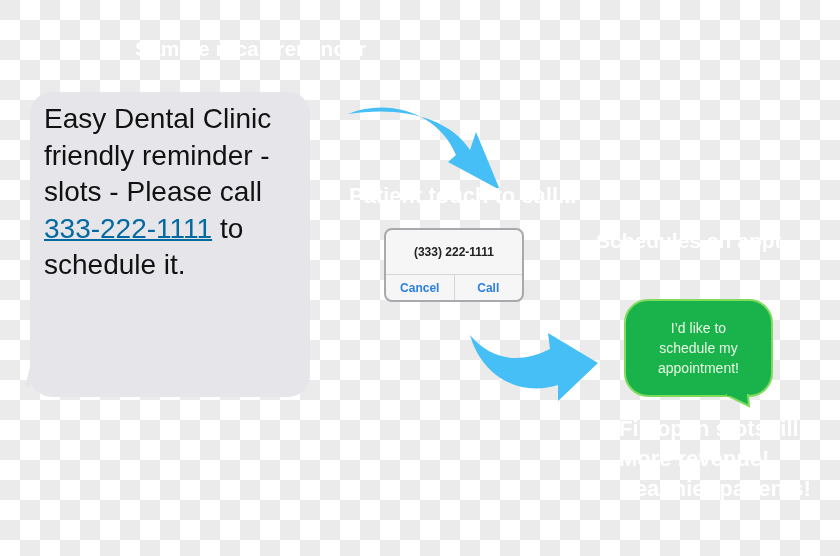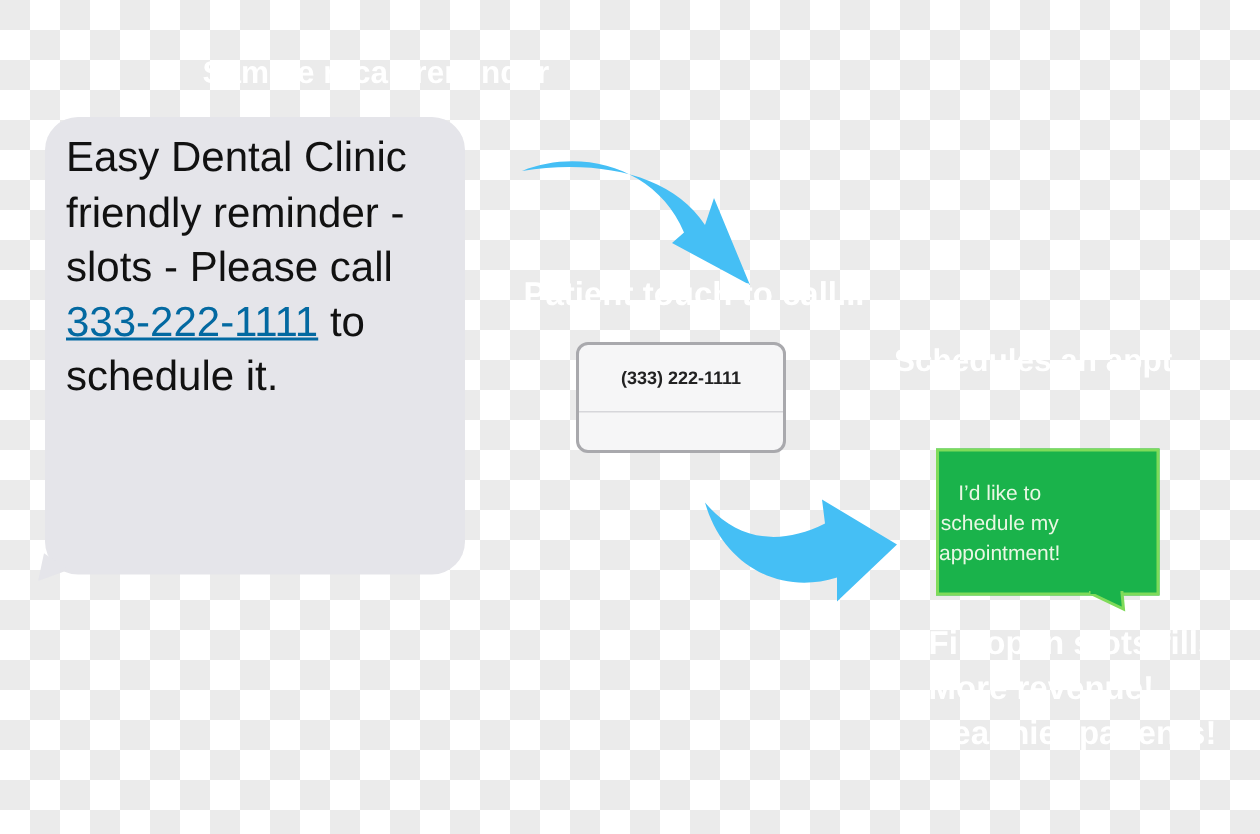--- a/index.html
+++ b/index.html
@@ -17,21 +17,21 @@
     position: absolute; color: #ffffff; font-weight: bold; white-space: nowrap;
     font-family: "Liberation Sans", sans-serif;
   }
   #cap-1 { left: 135px; top: 37px; font-size: 21px; }
   #cap-2 { left: 349px; top: 183px; font-size: 22px; }
   #cap-3 { left: 596px; top: 229px; font-size: 21px; }
   #cap-4 { left: 619px; top: 414px; font-size: 22px; line-height: 30px; }
   #cap-4 div { display: block; }
 
   .sms-bubble {
-    position: absolute; left: 30px; top: 78px; width: 280px; height: 305px;
+    position: absolute; left: 30px; top: 92px; width: 280px; height: 305px;
     background: #e5e5ea; border-radius: 22px; box-sizing: border-box;
     padding: 9px 0 0 14px;
   }
   .sms-tail {
     position: absolute; left: 22px; top: 368px; width: 0; height: 0;
     border-left: 10px solid transparent; border-right: 12px solid transparent;
     border-bottom: 16px solid #e5e5ea; transform: rotate(-20deg);
   }
   .sms-text {
     font-size: 28px; line-height: 36.5px; color: #111111;
@@ -56,22 +56,22 @@
   }
   .call-actions { display: flex; height: 27px; }
   .call-btn {
     flex: 1; text-align: center; line-height: 27px; font-size: 12px;
     color: #2b7fe0; font-weight: bold; cursor: pointer;
   }
   .call-btn.cancel { border-right: 1px solid #d6d6da; }
 
   .green-bubble {
     position: absolute; left: 624px; top: 299px; width: 149px; height: 98px;
-    background: #1ab34b; border: 2px solid #7fdb5a; border-radius: 0;
-    box-sizing: border-box; display: flex; align-items: center; justify-content: flex-start;
+    background: #1ab34b; border: 2px solid #7fdb5a; border-radius: 24px;
+    box-sizing: border-box; display: flex; align-items: center; justify-content: center;
     text-align: center; color: #e9f7e4; font-size: 14px; line-height: 20px;
   }
   .green-tail { position: absolute; left: 726px; top: 394px; }
 </style>
 </head>
 <body>
 
 <div class="caption" id="cap-1">Sample recall reminder</div>
 
 <div class="sms-bubble">
@@ -86,20 +86,24 @@
 <div class="sms-tail"></div>
 
 <svg class="arrow" id="arrow-1" width="160" height="95" viewBox="0 0 160 95">
   <path d="M 0 14 C 40 -2, 90 12, 108 55 L 100 62 L 152 90 L 128 32 L 122 50 C 100 16, 50 6, 0 14 Z" fill="#45bff5"></path>
 </svg>
 
 <div class="caption" id="cap-2">Patient touch to call...</div>
 
 <div class="call-dialog">
   <div class="call-number">(333) 222-1111</div>
+  <div class="call-actions">
+    <div class="call-btn cancel">Cancel</div>
+    <div class="call-btn">Call</div>
+  </div>
 </div>
 
 <div class="caption" id="cap-3">Schedules an appt.</div>
 
 <svg class="arrow" id="arrow-2" width="140" height="80" viewBox="0 0 140 80">
   <path d="M 2 8 C 22 32, 50 38, 82 22 L 80 6 L 130 36 L 90 74 L 90 58 C 52 70, 14 50, 2 8 Z" fill="#45bff5"></path>
 </svg>
 
 <div class="green-bubble">
   <div>

